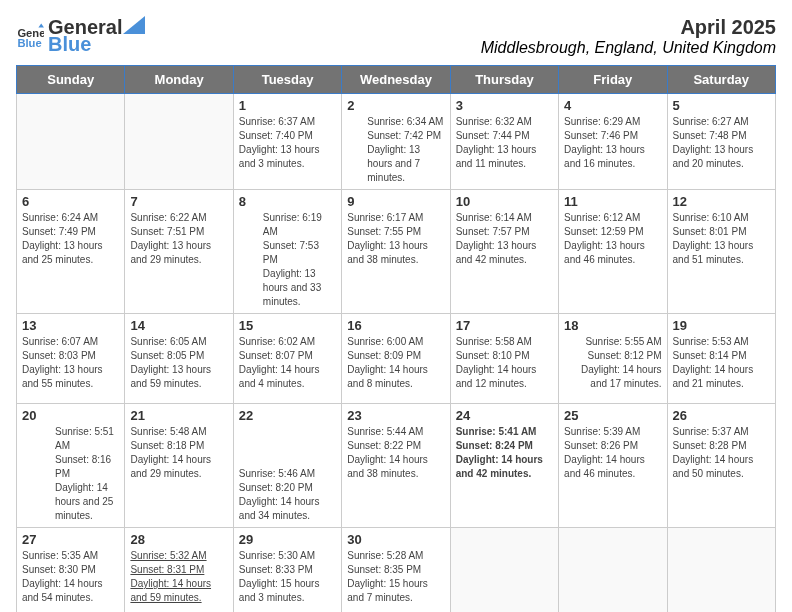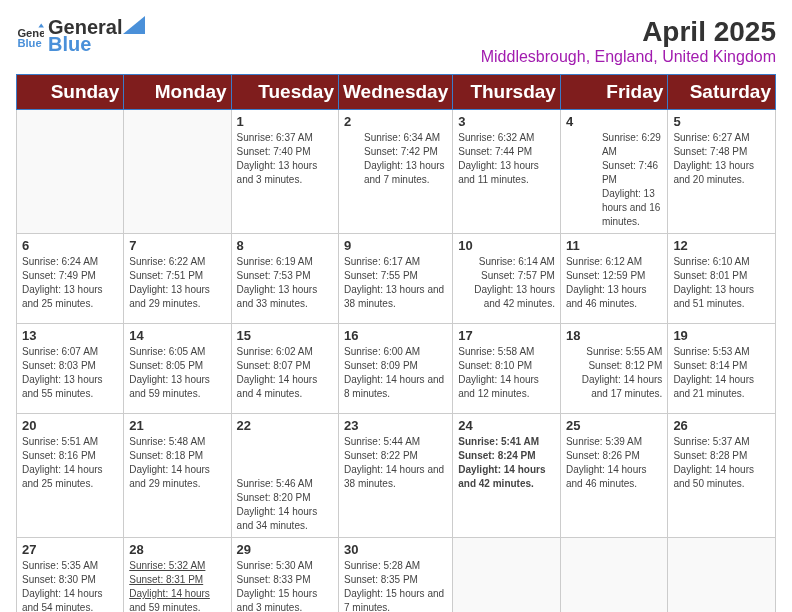--- a/index.html
+++ b/index.html
@@ -22,39 +22,40 @@
       gap: 4px;
     }
     .logo-icon {
       width: 28px;
       height: 28px;
     }
     .title-block {
       text-align: right;
     }
     .month-title {
-      font-size: 28px;
+      font-size: 20px;
       font-weight: bold;
       color: #333;
     }
     .location-title {
       font-size: 16px;
-      color: #a21caf;
+      color: #000000;
+      font-style: italic;
     }
     .calendar {
       width: 100%;
       border-collapse: collapse;
       font-size: 11px;
     }
     .calendar th {
-      background: #7f1d1d;
+      background: #737373;
       color: #fff;
       padding: 6px 4px;
-      text-align: right;
-      font-size: 19px;
+      text-align: center;
+      font-size: 13px;
       font-weight: bold;
       border: 1px solid #3a7bc8;
     }
     .calendar td {
       border: 1px solid #ccc;
       vertical-align: top;
       padding: 4px 5px;
       width: 108px;
       min-height: 80px;
       height: 90px;
@@ -131,21 +132,21 @@
 Daylight: 13 hours and 7 minutes.</div>
         </td>
         <td>
           <span class="day-number">3</span>
           <div class="day-info" style="white-space: pre-line;">Sunrise: 6:32 AM
 Sunset: 7:44 PM
 Daylight: 13 hours and 11 minutes.</div>
         </td>
         <td>
           <span class="day-number">4</span>
-          <div class="day-info" style="white-space: pre-line; margin-left: 36px;">Sunrise: 6:29 AM
+          <div class="day-info" style="white-space: pre-line;">Sunrise: 6:29 AM
 Sunset: 7:46 PM
 Daylight: 13 hours and 16 minutes.</div>
         </td>
         <td>
           <span class="day-number">5</span>
           <div class="day-info" style="white-space: pre-line;">Sunrise: 6:27 AM
 Sunset: 7:48 PM
 Daylight: 13 hours and 20 minutes.</div>
         </td>
       </tr>
@@ -157,33 +158,33 @@
 Daylight: 13 hours and 25 minutes.</div>
         </td>
         <td>
           <span class="day-number">7</span>
           <div class="day-info" style="white-space: pre-line;">Sunrise: 6:22 AM
 Sunset: 7:51 PM
 Daylight: 13 hours and 29 minutes.</div>
         </td>
         <td>
           <span class="day-number">8</span>
-          <div class="day-info" style="white-space: pre-line;">Sunrise: 6:19 AM
+          <div class="day-info" style="white-space: pre-line; margin-left: 24px;">Sunrise: 6:19 AM
 Sunset: 7:53 PM
 Daylight: 13 hours and 33 minutes.</div>
         </td>
         <td>
           <span class="day-number">9</span>
           <div class="day-info" style="white-space: pre-line;">Sunrise: 6:17 AM
 Sunset: 7:55 PM
 Daylight: 13 hours and 38 minutes.</div>
         </td>
         <td>
           <span class="day-number">10</span>
-          <div class="day-info" style="white-space: pre-line; text-align: right;">Sunrise: 6:14 AM
+          <div class="day-info" style="white-space: pre-line;">Sunrise: 6:14 AM
 Sunset: 7:57 PM
 Daylight: 13 hours and 42 minutes.</div>
         </td>
         <td>
           <span class="day-number">11</span>
           <div class="day-info" style="white-space: pre-line;">Sunrise: 6:12 AM
 Sunset: 12:59 PM
 Daylight: 13 hours and 46 minutes.</div>
         </td>
         <td>
@@ -233,21 +234,21 @@
         <td>
           <span class="day-number">19</span>
           <div class="day-info" style="white-space: pre-line;">Sunrise: 5:53 AM
 Sunset: 8:14 PM
 Daylight: 14 hours and 21 minutes.</div>
         </td>
       </tr>
       <tr>
         <td>
           <span class="day-number">20</span>
-          <div class="day-info" style="white-space: pre-line;">Sunrise: 5:51 AM
+          <div class="day-info" style="white-space: pre-line; margin-left: 33px;">Sunrise: 5:51 AM
 Sunset: 8:16 PM
 Daylight: 14 hours and 25 minutes.</div>
         </td>
         <td>
           <span class="day-number">21</span>
           <div class="day-info" style="white-space: pre-line;">Sunrise: 5:48 AM
 Sunset: 8:18 PM
 Daylight: 14 hours and 29 minutes.</div>
         </td>
         <td>

